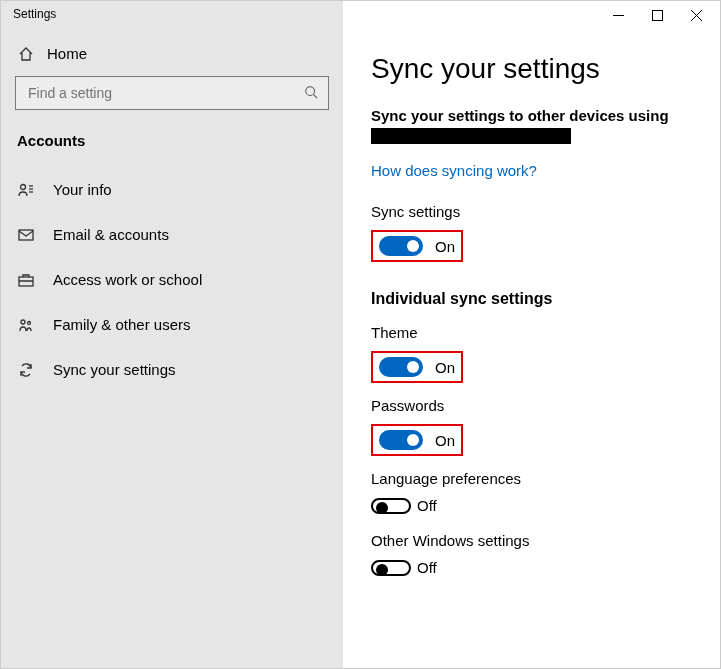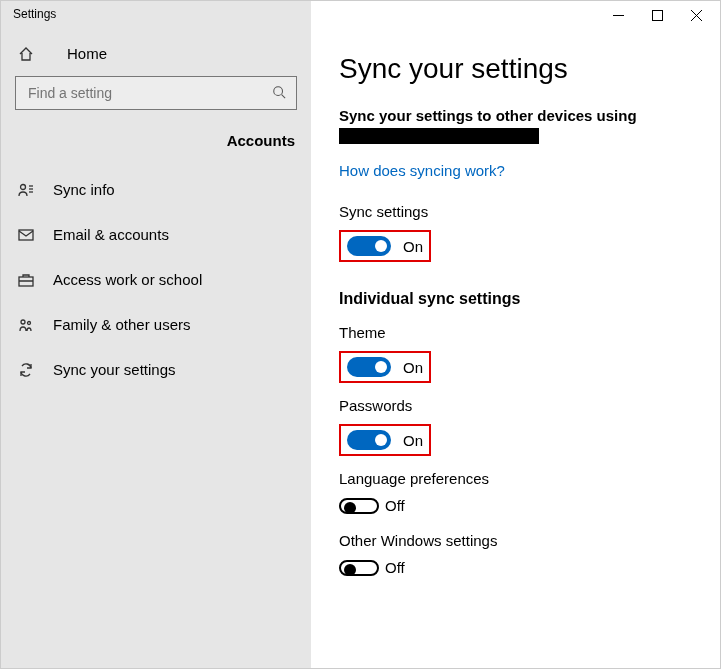--- a/index.html
+++ b/index.html
@@ -14,35 +14,35 @@
     overflow: hidden;
     border: 1px solid #ccc;
   }
   .app {
     display: flex;
     width: 100%;
     height: 100%;
   }
   
   .sidebar {
-    width: 310px;
+    width: 342px;
     background: #e6e6e6;
     display: flex;
     flex-direction: column;
     padding-top: 0;
   }
   .titlebar-left {
     padding: 6px 12px 14px 12px;
     font-size: 12px;
   }
   .nav-home {
     display: flex;
     align-items: center;
     padding: 10px 16px;
-    gap: 32px;
+    gap: 12px;
     font-size: 15px;
     cursor: default;
   }
   .search-wrap {
     padding: 4px 14px 10px 14px;
   }
   .search-box {
     display: flex;
     align-items: center;
     justify-content: space-between;
@@ -56,21 +56,20 @@
     background: transparent;
     outline: none;
     font-size: 14px;
     flex: 1;
     color: #1d4ed8;
   }
   .section-label {
     font-weight: 600;
     padding: 12px 16px 18px 16px;
     font-size: 15px;
-    text-align: right;
   }
   .nav-item {
     display: flex;
     align-items: center;
     gap: 18px;
     padding: 14px 16px;
     font-size: 15px;
     cursor: default;
   }
   .nav-icon {
@@ -225,21 +224,21 @@
     <div class="nav-item">
       <span class="nav-icon">
         <svg viewBox="0 0 16 16">
             <circle cx="5" cy="5" r="2.5"></circle>
             <path d="M1 14c0-3 2-4 4-4s4 1 4 4"></path>
             <line x1="11" y1="4" x2="15" y2="4"></line>
             <line x1="11" y1="7" x2="15" y2="7"></line>
             <line x1="11" y1="10" x2="15" y2="10"></line>
           </svg>
       </span>
-      <span>Sync info</span>
+      <span>Your info</span>
     </div>
 
     <div class="nav-item">
       <span class="nav-icon">
         <svg viewBox="0 0 16 16">
             <rect x="1" y="3" width="14" height="10"></rect>
             <path d="M1 4 L8 9 L15 4"></path>
           </svg>
       </span>
       <span>Email &amp; accounts</span>

